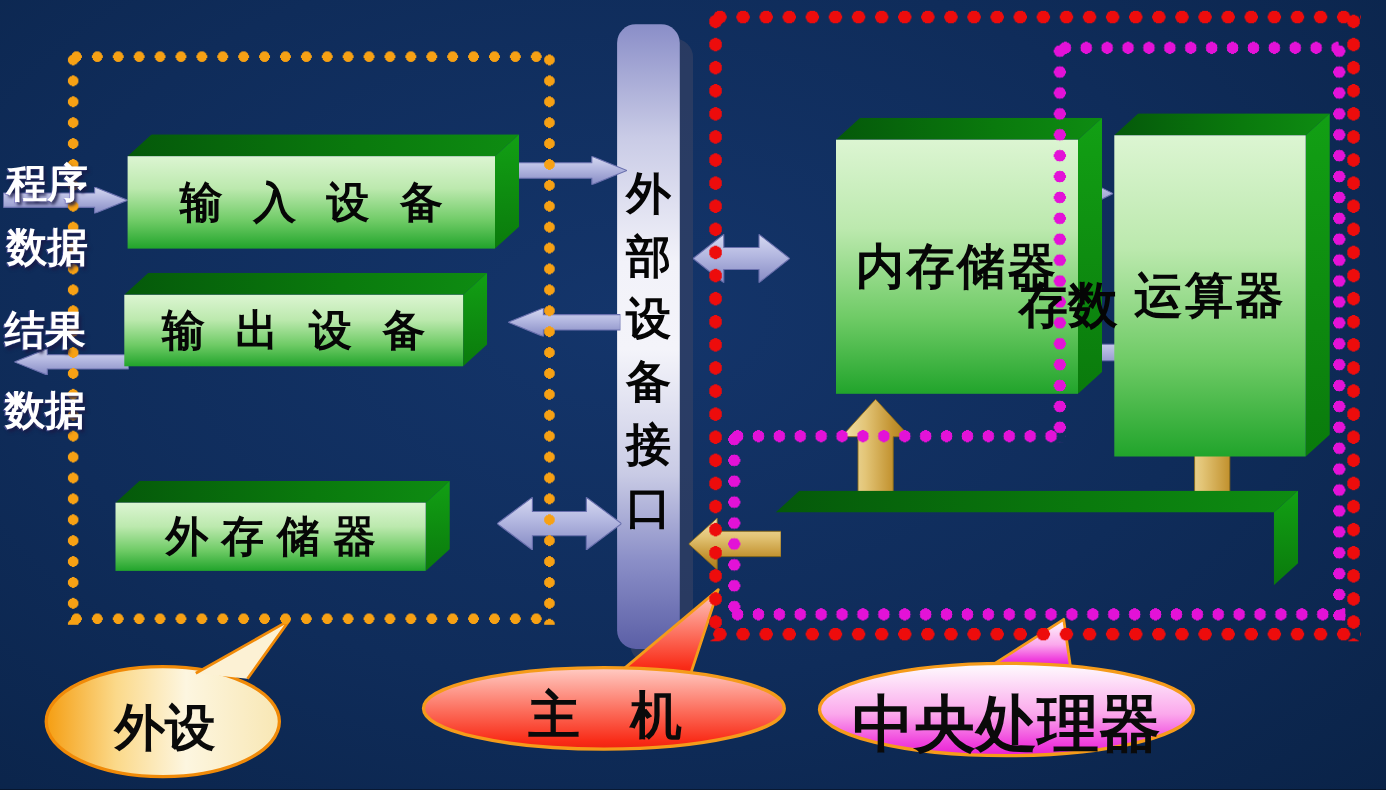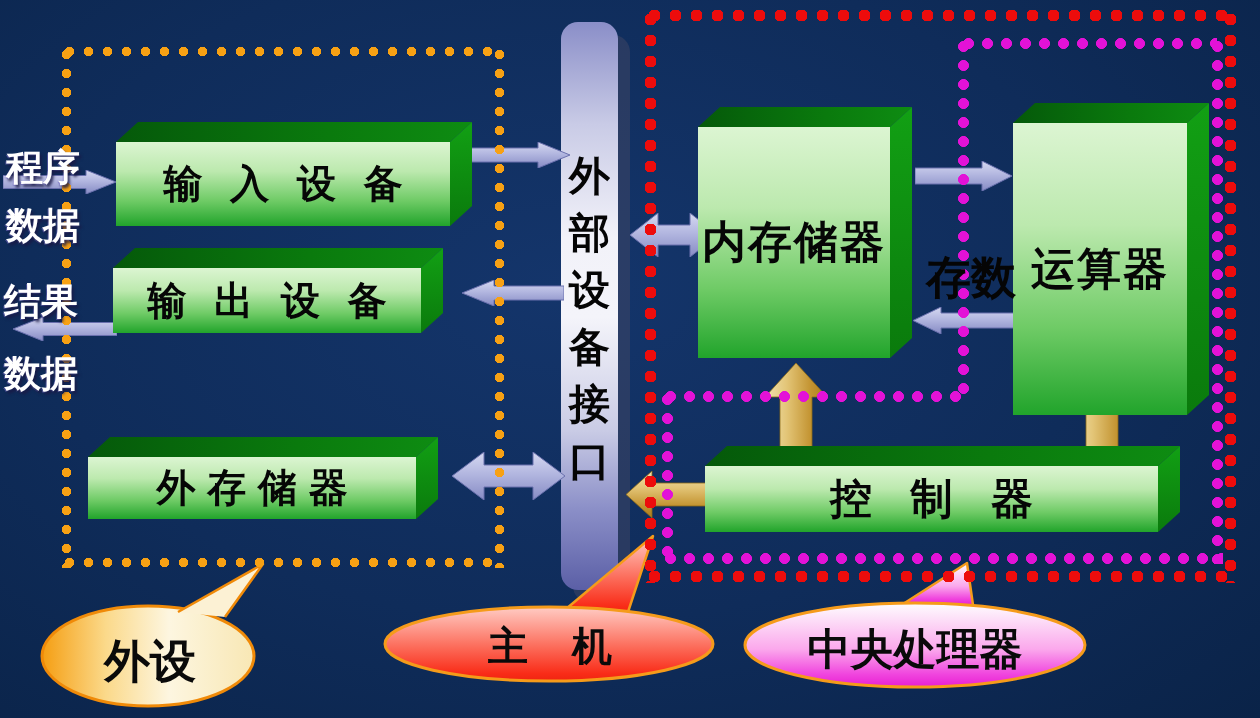--- a/index.html
+++ b/index.html
@@ -55,22 +55,22 @@
   
   .arrow{position:absolute;z-index:3;}
   
   .io-label{position:absolute;z-index:8;color:#ffffff;font-size:37px;line-height:40px;
     text-shadow:2px 3px 3px rgba(25,25,70,0.9), -1px 1px 0 rgba(120,110,200,0.55);white-space:nowrap;}
   .bus-label{position:absolute;z-index:8;color:#050505;font-size:45px;white-space:nowrap;}
   
   .callout-svg{position:absolute;z-index:6;}
   .callout-text{position:absolute;z-index:8;color:#0a0a0a;text-align:center;white-space:nowrap;}
   #callout-text-peripherals{left:70px;top:631px;width:160px;font-size:46px;}
-  #callout-text-host{left:400px;top:619px;width:300px;font-size:40px;word-spacing:34px;text-align:center;}
-  #callout-text-cpu{left:755px;top:621px;width:320px;font-size:43px;}
+  #callout-text-host{left:400px;top:619px;width:300px;font-size:47px;word-spacing:34px;text-align:center;}
+  #callout-text-cpu{left:755px;top:621px;width:320px;font-size:56px;}
 </style>
 </head>
 <body>
 
 <div id="stage">
 
   <svg width="0" height="0" style="position:absolute">
     <defs>
       <linearGradient id="lavGrad" x1="0" y1="0" x2="0" y2="1">
         <stop offset="0" stop-color="#D6D9F1"></stop>
@@ -145,47 +145,44 @@
         <span>输 入 设 备</span>
       </div>
   </div>
   <div class="box3d lbl-wide" style="left:113px;top:248px;width:330px;height:85px;">
     <div class="b-top"></div>
     <div class="b-side"></div>
     <div class="b-face">
         <span>输 出 设 备</span>
       </div>
   </div>
-  <div class="box3d lbl-ext" style="left:88px;top:437px;width:350px;height:82px;">
+  <div class="box3d lbl-ext" style="left:105px;top:437px;width:304px;height:82px;">
     <div class="b-top"></div>
     <div class="b-side"></div>
     <div class="b-face">
         <span>外 存 储 器</span>
       </div>
   </div>
-  <div class="box3d lbl-big" style="left:698px;top:107px;width:214px;height:251px;">
+  <div class="box3d lbl-big" style="left:760px;top:107px;width:242px;height:251px;">
     <div class="b-top"></div>
     <div class="b-side"></div>
     <div class="b-face">
         <span>内存储器</span>
       </div>
   </div>
   <div class="box3d lbl-big" style="left:1013px;top:103px;width:196px;height:312px;">
     <div class="b-top"></div>
     <div class="b-side"></div>
     <div class="b-face">
         <span>运算器</span>
       </div>
   </div>
   <div class="box3d lbl-ctrl" style="left:705px;top:446px;width:475px;height:86px;">
     <div class="b-top"></div>
     <div class="b-side"></div>
-    <div class="b-face">
-        <span>控 制 器</span>
-      </div>
   </div>
 
   <svg class="arrow" style="left:3px;top:170px;" width="113" height="24">
     <polygon points="0,5.5 83,5.5 83,0 113,12 83,24 83,18.5 0,18.5" fill="url(#lavGrad)" stroke="#6A70AE" stroke-width="1"></polygon>
   </svg>
   <svg class="arrow" style="left:13px;top:317px;" width="104" height="24">
     <polygon points="104,5.5 30,5.5 30,0 0,12 30,24 30,18.5 104,18.5" fill="url(#lavGrad)" stroke="#6A70AE" stroke-width="1"></polygon>
   </svg>
   <svg class="arrow" style="left:450px;top:142px;" width="120" height="26">
     <polygon points="0,6 88,6 88,0 120,13 88,26 88,20 0,20" fill="url(#lavGrad)" stroke="#6A70AE" stroke-width="1"></polygon>

